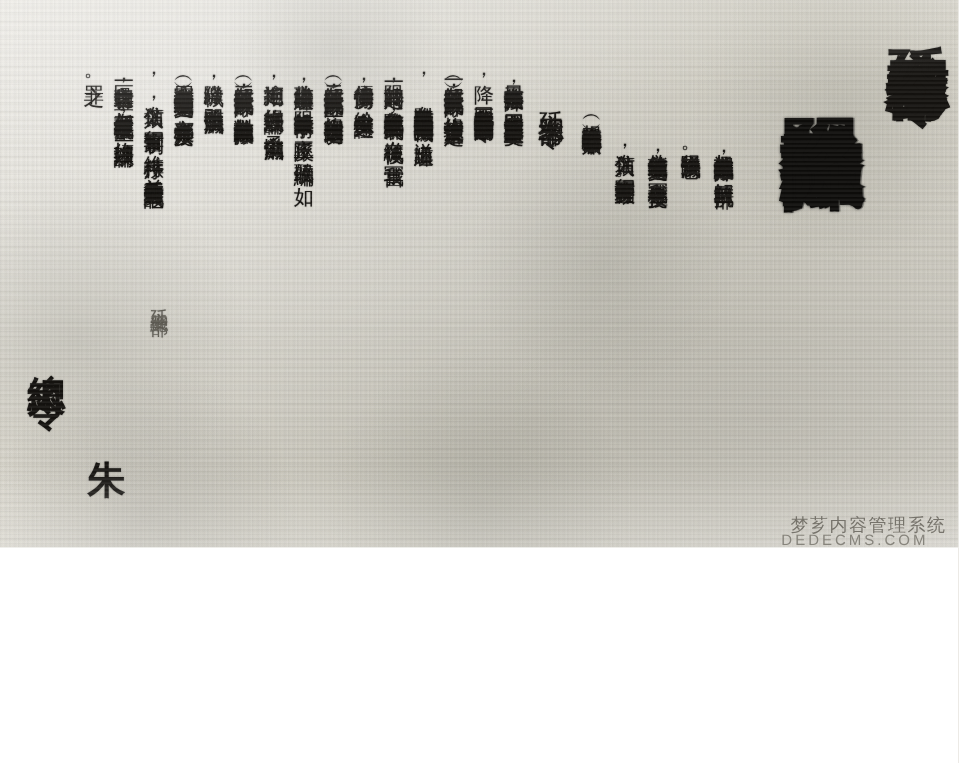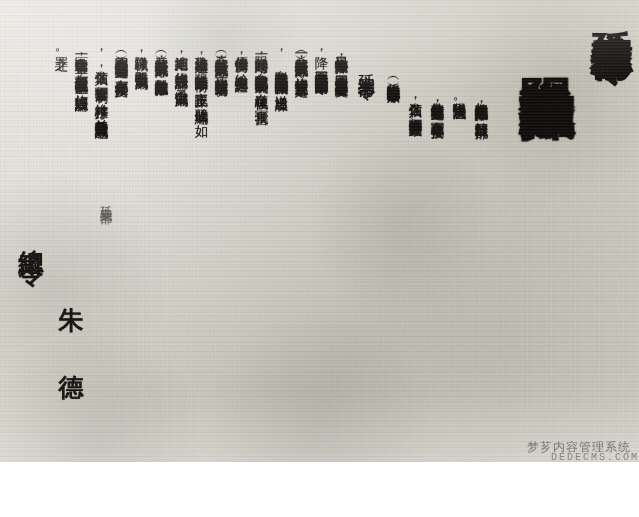--- a/index.html
+++ b/index.html
@@ -3,21 +3,21 @@
 <meta charset="utf-8">
 <style>
   html, body {
     margin: 0;
     padding: 0;
     background: #ffffff;
   }
   #page {
     position: relative;
     width: 639px;
-    height: 462px;
+    height: 365px;
     overflow: hidden;
     background: #d8d5cc;
     font-family: "DejaVu Serif", serif;
   }
   
   #paper-texture {
     position: absolute;
     inset: 0;
     background:
       repeating-linear-gradient(
@@ -150,23 +150,23 @@
     bottom: 6px;
     font-family: "DejaVu Sans", sans-serif;
     font-size: 12px;
     color: #6d6a62;
     letter-spacing: 1px;
     opacity: 0.9;
     white-space: nowrap;
   }
   #watermark-sub {
     position: absolute;
-    right: 0;
+    right: 20px;
     bottom: -1px;
-    font-family: Liberation Mono, monospace;
+    font-family: Liberation Sans, sans-serif;
     font-size: 10px;
     color: #7a776f;
     letter-spacing: 2px;
     opacity: 0.85;
     white-space: nowrap;
   }
 </style>
 </head>
 <body>
 

